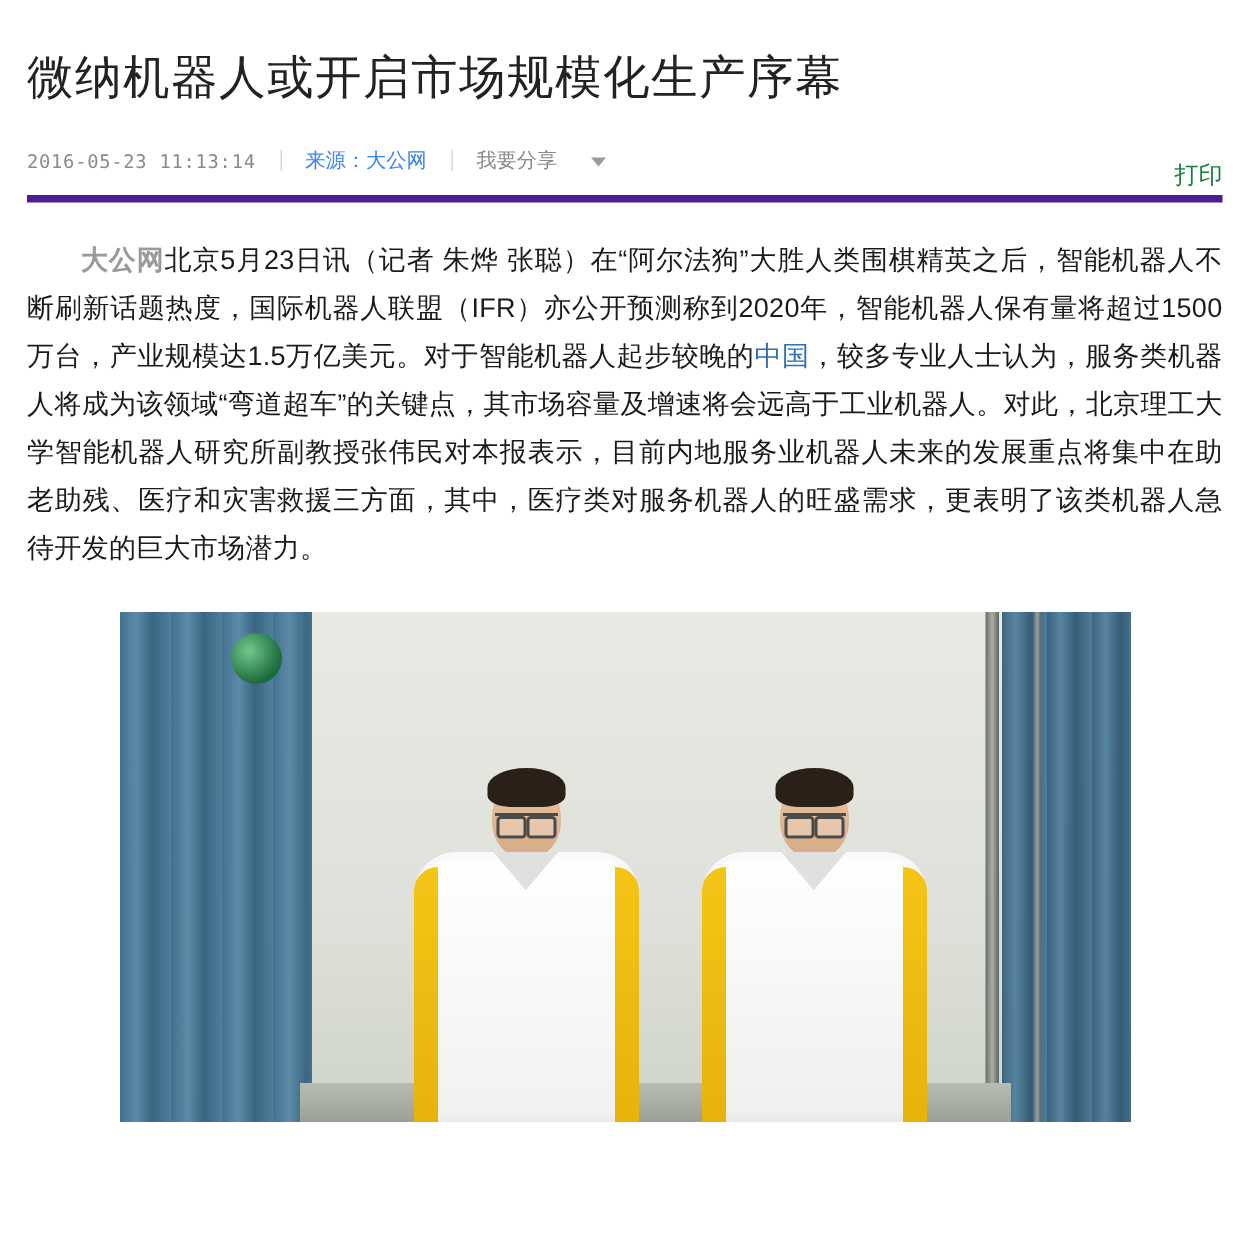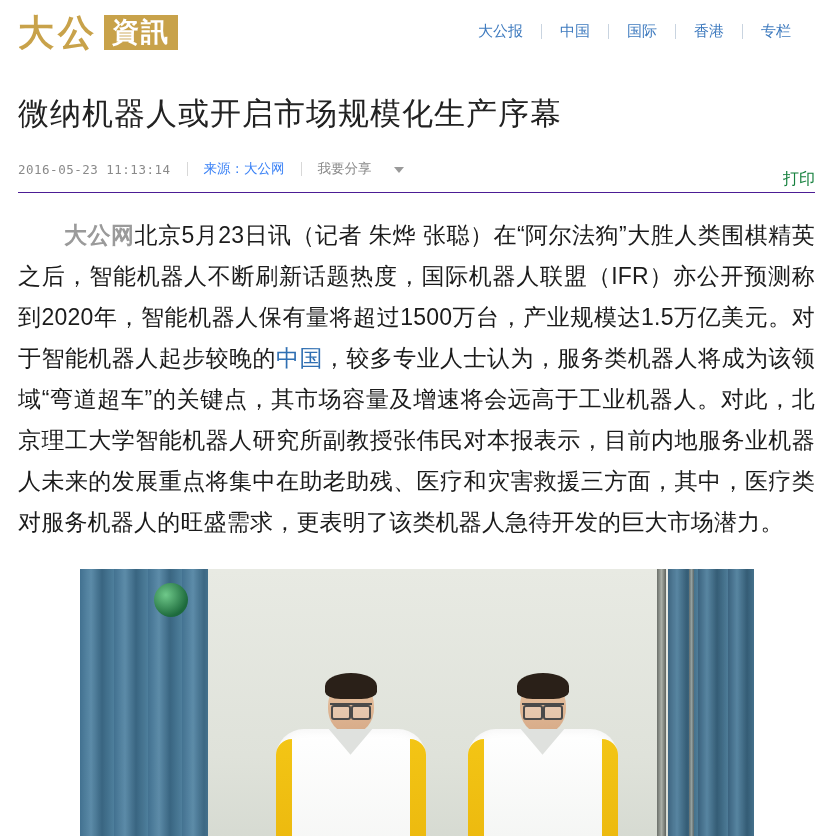--- a/index.html
+++ b/index.html
@@ -82,21 +82,21 @@
     color: #222222;
     font-weight: normal;
     letter-spacing: 1px;
     line-height: 1.3;
   }
 
   
   .meta {
     margin: 26px 18px 0 18px;
     padding-bottom: 14px;
-    border-bottom: 1px solid #4c1d95;
+    border-bottom: 5px solid #4c1d95;
     display: flex;
     align-items: center;
     font-size: 13px;
     color: #8a8a8a;
     position: relative;
   }
   .meta .date {
     font-family: "DejaVu Sans Mono", monospace;
     font-size: 12.5px;
     color: #8a8a8a;
@@ -130,21 +130,21 @@
     right: 0;
     color: #15803d;
     font-size: 16px;
     cursor: pointer;
     margin-top: 20px;
   }
 
   
   .article {
     margin: 22px 18px 0 18px;
-    font-size: 23px;
+    font-size: 18px;
     line-height: 1.78;
     color: #1b1b1b;
     text-align: justify;
     text-indent: 2em;
     letter-spacing: 0.2px;
   }
   .article .lead {
     color: #9a9a9a;
     font-weight: bold;
   }
@@ -292,38 +292,20 @@
     left: 120px; right: 80px; bottom: 0;
     height: 26px;
     background: linear-gradient(to bottom, #b8bdb4, #9aa096);
   }
 </style>
 </head>
 <body>
 
 <div class="page">
 
-  <div class="header">
-    <div class="logo">
-      <span class="logo-main">大公</span>
-      <span class="logo-badge">資訊</span>
-    </div>
-
-    <div class="topnav">
-      <a>大公报</a>
-      <span class="divider"></span>
-      <a>中国</a>
-      <span class="divider"></span>
-      <a>国际</a>
-      <span class="divider"></span>
-      <a>香港</a>
-      <span class="divider"></span>
-      <a>专栏</a>
-    </div>
-  </div>
 
   <h1 class="title">微纳机器人或开启市场规模化生产序幕</h1>
 
   <div class="meta">
     <span class="date">2016-05-23 11:13:14</span>
     <span class="sep"></span>
     <span class="source">来源：大公网</span>
     <span class="sep"></span>
     <span class="share">
       <span>我要分享</span>

